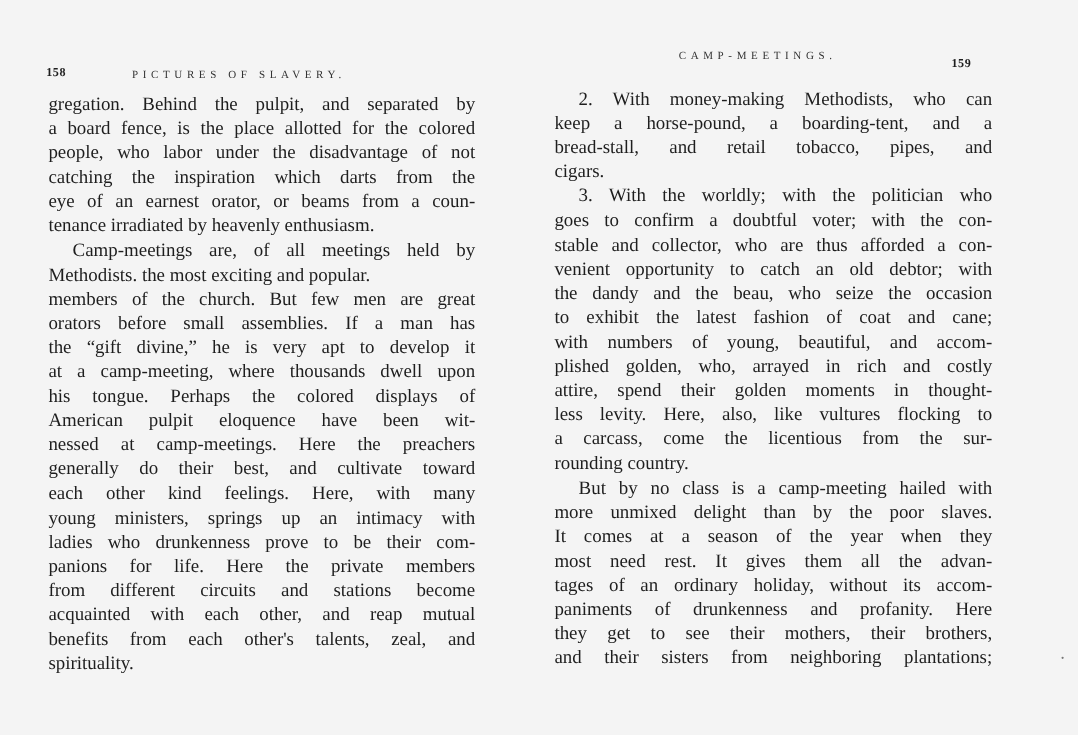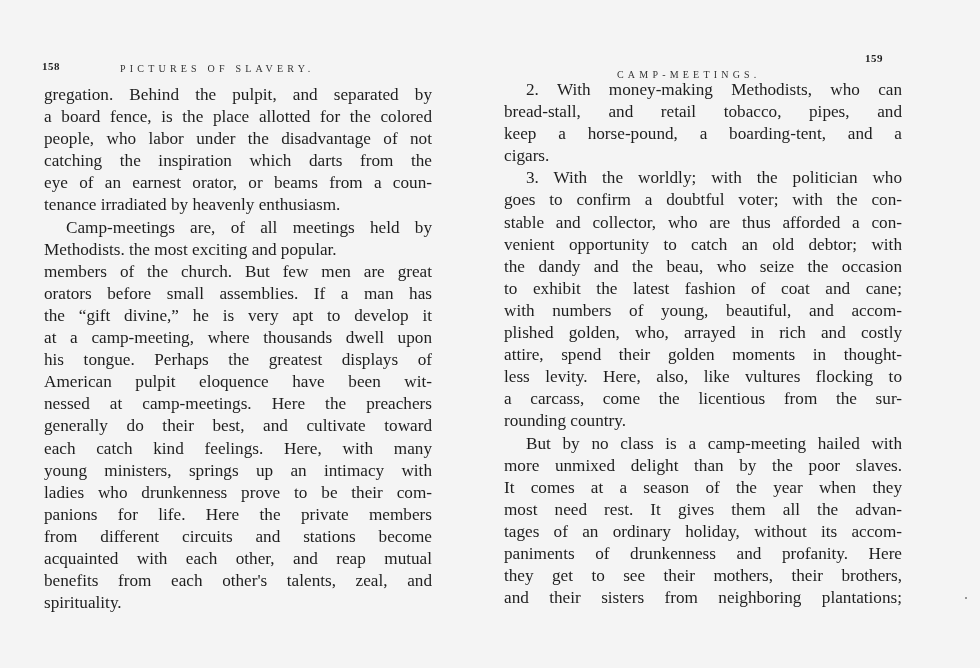--- a/index.html
+++ b/index.html
@@ -28,21 +28,21 @@
       font-weight: bold;
       letter-spacing: 0.5px;
     }
     .head-title {
       font-size: 10px;
       letter-spacing: 4.2px;
       color: #333;
     }
     .page-left .folio { position: absolute; left: 42px; top: 60px; }
     .page-left .head-title { position: absolute; left: 120px; top: 63px; }
-    .page-right .head-title { position: absolute; left: 127px; top: 69px; text-align: center; }
+    .page-right .head-title { position: absolute; left: 127px; top: 46px; text-align: center; }
     .page-right .folio { position: absolute; left: 375px; top: 52px; }
 
     .text-block {
       position: absolute;
       font-size: 17.2px;
       line-height: 22.1px;
       text-align: justify;
       text-align-last: justify;
     }
     .page-left .text-block { left: 44px; top: 84px; width: 388px; }
@@ -77,42 +77,42 @@
       <span class="line">people, who labor under the disadvantage of not</span>
       <span class="line">catching the inspiration which darts from the</span>
       <span class="line">eye of an earnest orator, or beams from a coun-</span>
       <span class="line last">tenance irradiated by heavenly enthusiasm.</span>
       <span class="line indent">Camp-meetings are, of all meetings held by</span>
       <span class="line last">Methodists. the most exciting and popular.</span>
       <span class="line">members of the church.   But few men are great</span>
       <span class="line">orators before small assemblies.   If a man has</span>
       <span class="line">the “gift divine,” he is very apt to develop it</span>
       <span class="line">at a camp-meeting, where thousands dwell upon</span>
-      <span class="line">his tongue.   Perhaps the greatest displays of</span>
+      <span class="line">his tongue.   Perhaps the colored displays of</span>
       <span class="line">American pulpit eloquence have been wit-</span>
       <span class="line">nessed at camp-meetings.   Here the preachers</span>
       <span class="line">generally do their best, and cultivate toward</span>
-      <span class="line">each catch kind feelings.   Here, with many</span>
+      <span class="line">each other kind feelings.   Here, with many</span>
       <span class="line">young ministers, springs up an intimacy with</span>
       <span class="line">ladies who drunkenness prove to be their com-</span>
       <span class="line">panions for life.   Here the private members</span>
       <span class="line">from different circuits and stations become</span>
       <span class="line">acquainted with each other, and reap mutual</span>
       <span class="line">benefits from each other's talents, zeal, and</span>
       <span class="line last">spirituality.</span>
     </div>
 </div>
 
 <div class="page page-right">
   <span class="head-title">CAMP-MEETINGS.</span>
   <span class="folio">159</span>
   <div class="text-block">
       <span class="line indent">2. With money-making Methodists, who can</span>
+      <span class="line">keep a horse-pound, a boarding-tent, and a</span>
       <span class="line">bread-stall, and retail tobacco, pipes, and</span>
-      <span class="line">keep a horse-pound, a boarding-tent, and a</span>
       <span class="line last">cigars.</span>
       <span class="line indent">3. With the worldly; with the politician who</span>
       <span class="line">goes to confirm a doubtful voter; with the con-</span>
       <span class="line">stable and collector, who are thus afforded a con-</span>
       <span class="line">venient opportunity to catch an old debtor; with</span>
       <span class="line">the dandy and the beau, who seize the occasion</span>
       <span class="line">to exhibit the latest fashion of coat and cane;</span>
       <span class="line">with numbers of young, beautiful, and accom-</span>
       <span class="line">plished golden, who, arrayed in rich and costly</span>
       <span class="line">attire, spend their golden moments in thought-</span>

